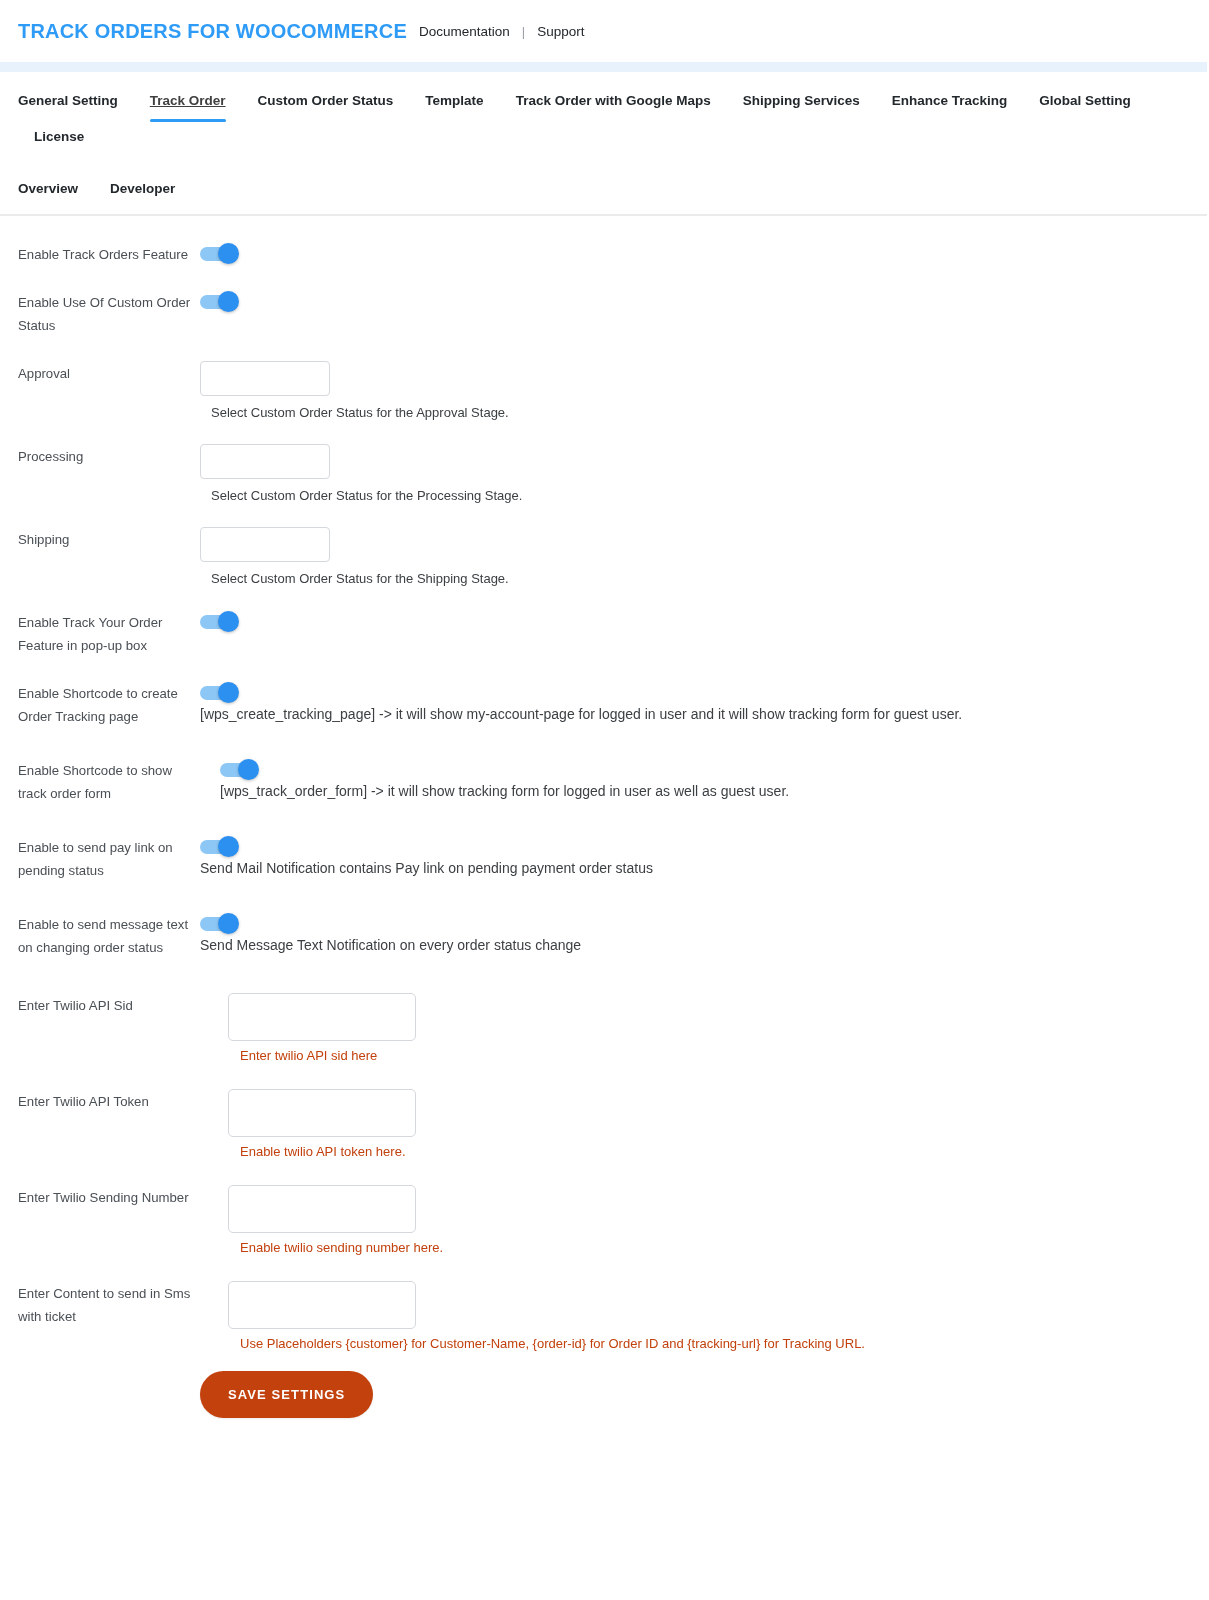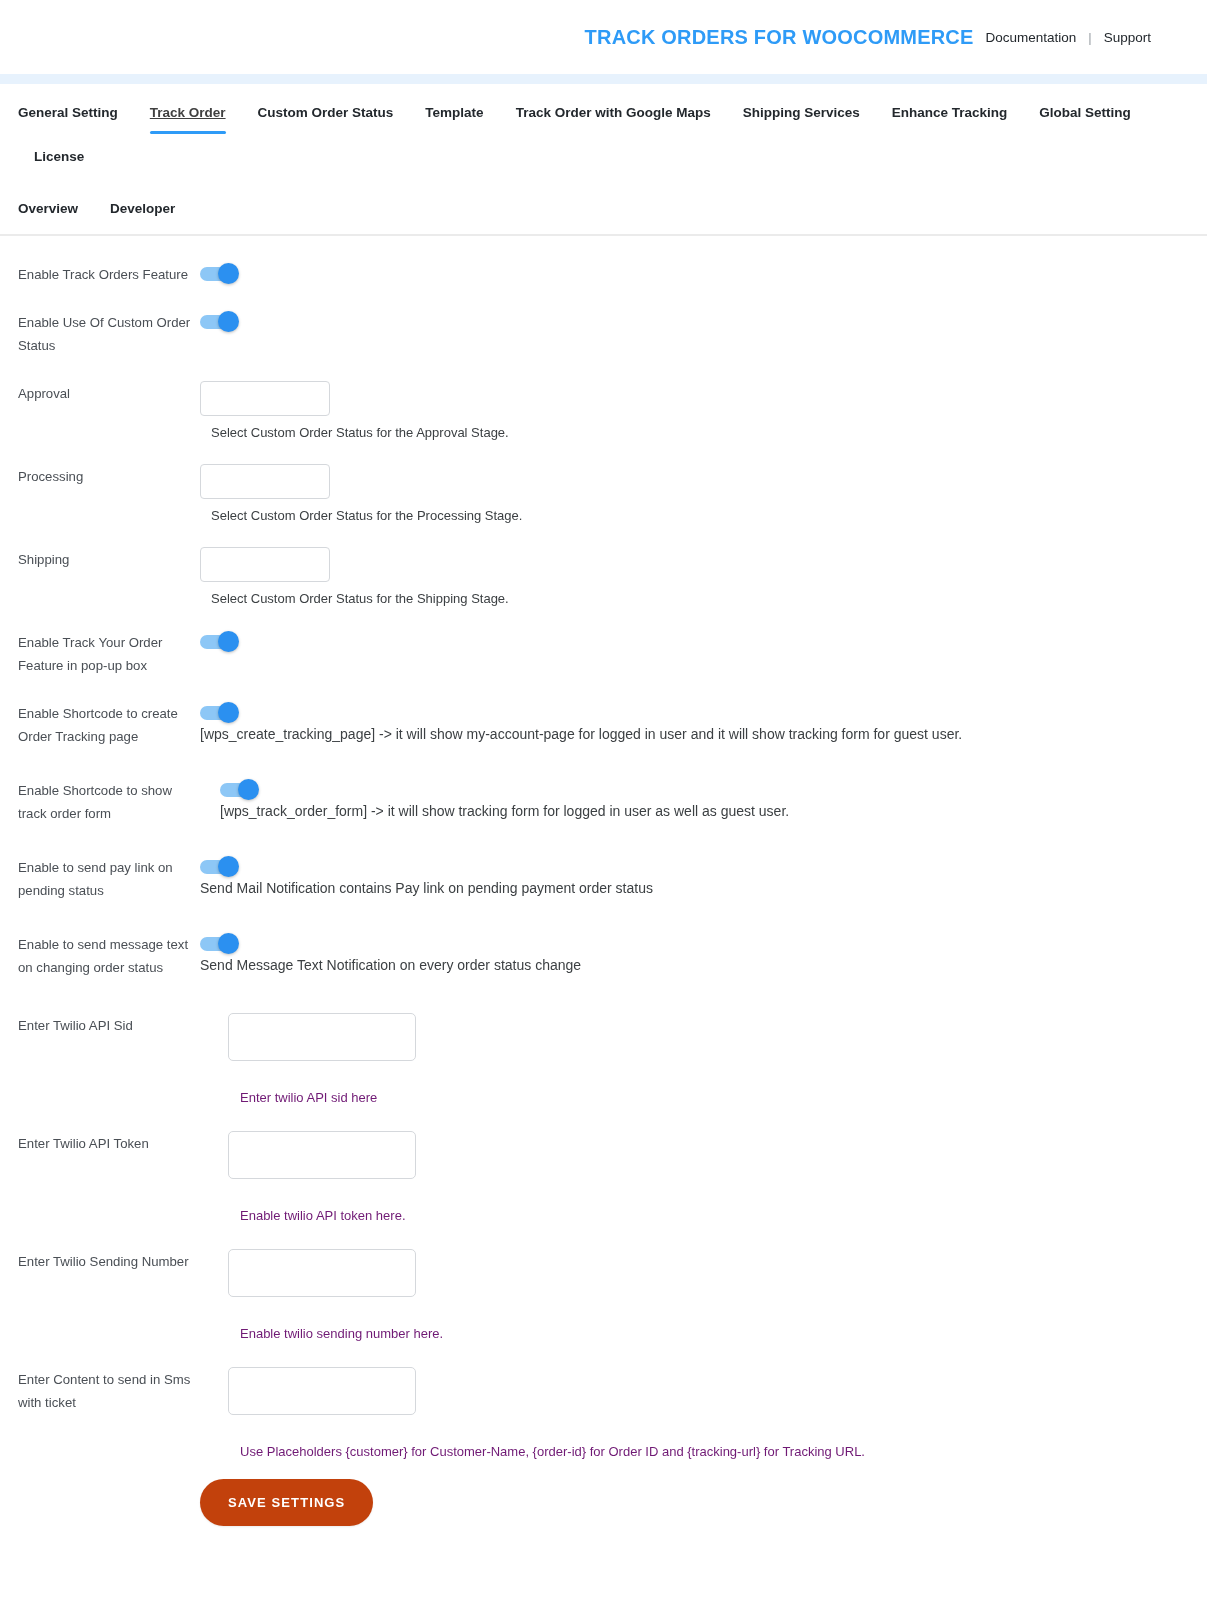--- a/index.html
+++ b/index.html
@@ -11,25 +11,25 @@
     width: 1209px;
     min-height: 1600px;
     font-family: "Liberation Sans", sans-serif;
     color: #32373c;
     -webkit-font-smoothing: antialiased;
   }
 
   
   .wps-header {
     position: relative;
-    height: 74px;
+    height: 62px;
     padding: 16px 18px;
     display: flex;
     align-items: center;
-    justify-content: flex-end;
+    justify-content: flex-start;
     background: #ffffff;
   }
   .wps-title {
     font-size: 20px;
     font-weight: bold;
     letter-spacing: .2px;
     color: #2e9bf7;
     text-transform: uppercase;
     white-space: nowrap;
   }
@@ -62,21 +62,21 @@
   .wps-tabs-wrap {
     background: #fff;
     border-bottom: 2px solid #ebebeb;
     padding: 20px 18px 0 18px;
     margin-right: 2px;
   }
   .wps-tabs {
     display: flex;
     flex-wrap: wrap;
     align-items: flex-end;
-    row-gap: 8px;
+    row-gap: 0;
   }
   .wps-tab {
     position: relative;
     font-size: 13.5px;
     font-weight: bold;
     color: #23282d;
     padding: 0 16px 18px 16px;
     cursor: pointer;
     white-space: nowrap;
     text-decoration: none;
@@ -182,23 +182,23 @@
     display: block;
     outline: none;
     font-family: "Liberation Sans", sans-serif;
     font-size: 13px;
     padding: 6px 10px;
     color: #32373c;
   }
   .wps-hint-text {
     font-family: "Liberation Sans", sans-serif;
     font-size: 13px;
-    color: #701a75;
+    color: #c2410c;
     line-height: 18px;
-    margin-top: 28px;
+    margin-top: 6px;
     padding-left: 12px;
   }
 
   
   .wps-save-wrap { padding-left: 182px; padding-top: 18px; }
   .wps-save {
     border: 0;
     background: #c2410c;
     color: #fff;
     font-family: "Liberation Sans", sans-serif;

